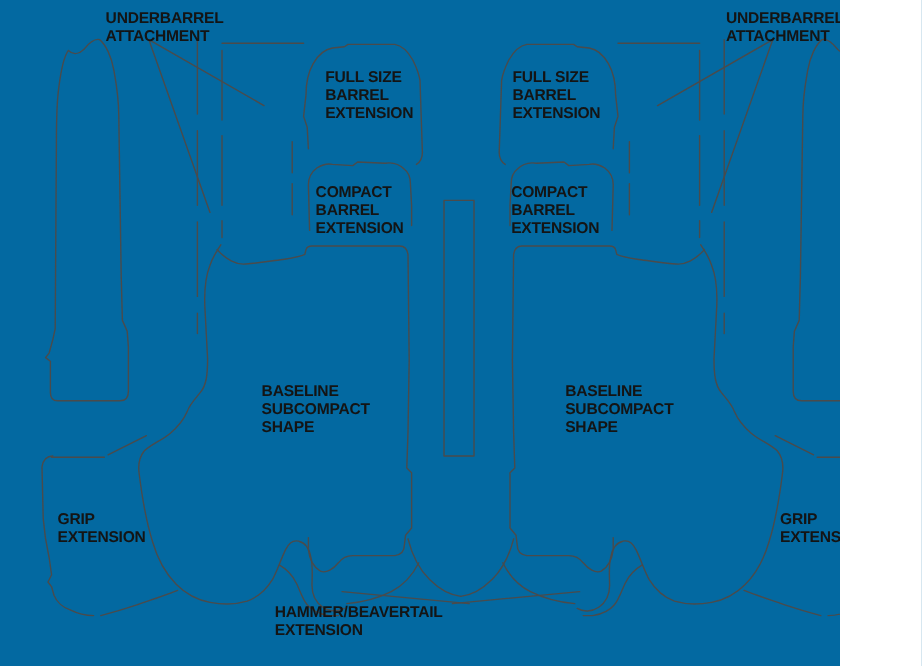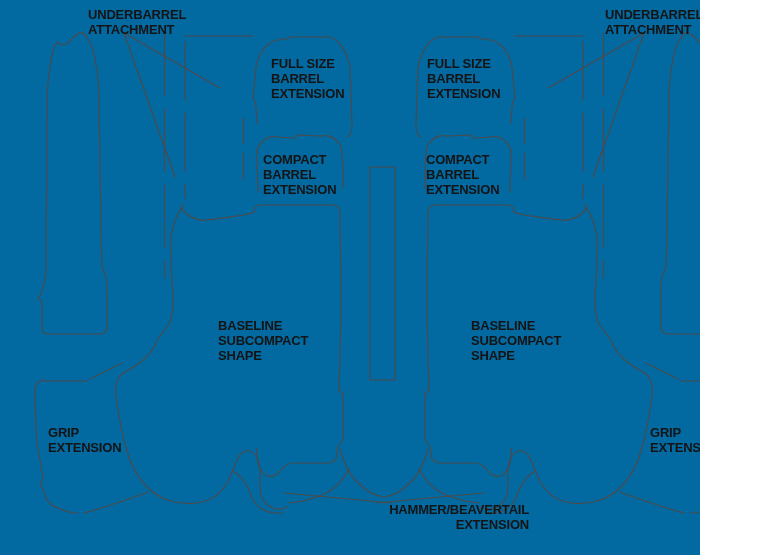--- a/index.html
+++ b/index.html
@@ -2,21 +2,21 @@
 <html><head>
 <meta charset="utf-8">
 <style>
   html,body{margin:0;padding:0;background:#ffffff;}
   #stage{position:relative;width:700px;height:555px;background:#0369a1;overflow:hidden;
          font-family:"Liberation Sans", sans-serif;}
   svg{position:absolute;left:0;top:0;}
   .lbl{position:absolute;font-weight:bold;font-size:13px;line-height:15px;
        letter-spacing:-0.2px;color:#141414;white-space:nowrap;}
   .lbl span{display:block;}
-  .ctr{text-align:right;}
+  .ctr{text-align:left;}
   path,line,rect{fill:none;stroke:#4b4b4b;stroke-width:1.15;
        stroke-linecap:round;stroke-linejoin:round;}
 </style>
 </head>
 <body>
 
 <div id="stage">
 
   <svg width="768" height="555" viewBox="0 0 768 555">
 

